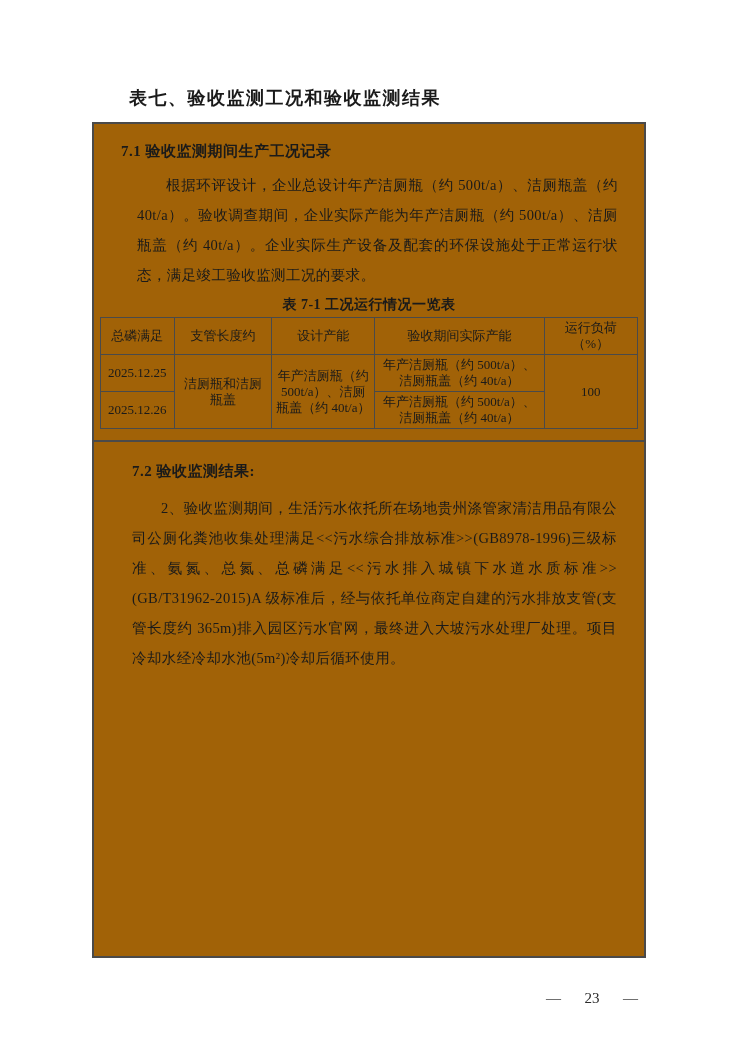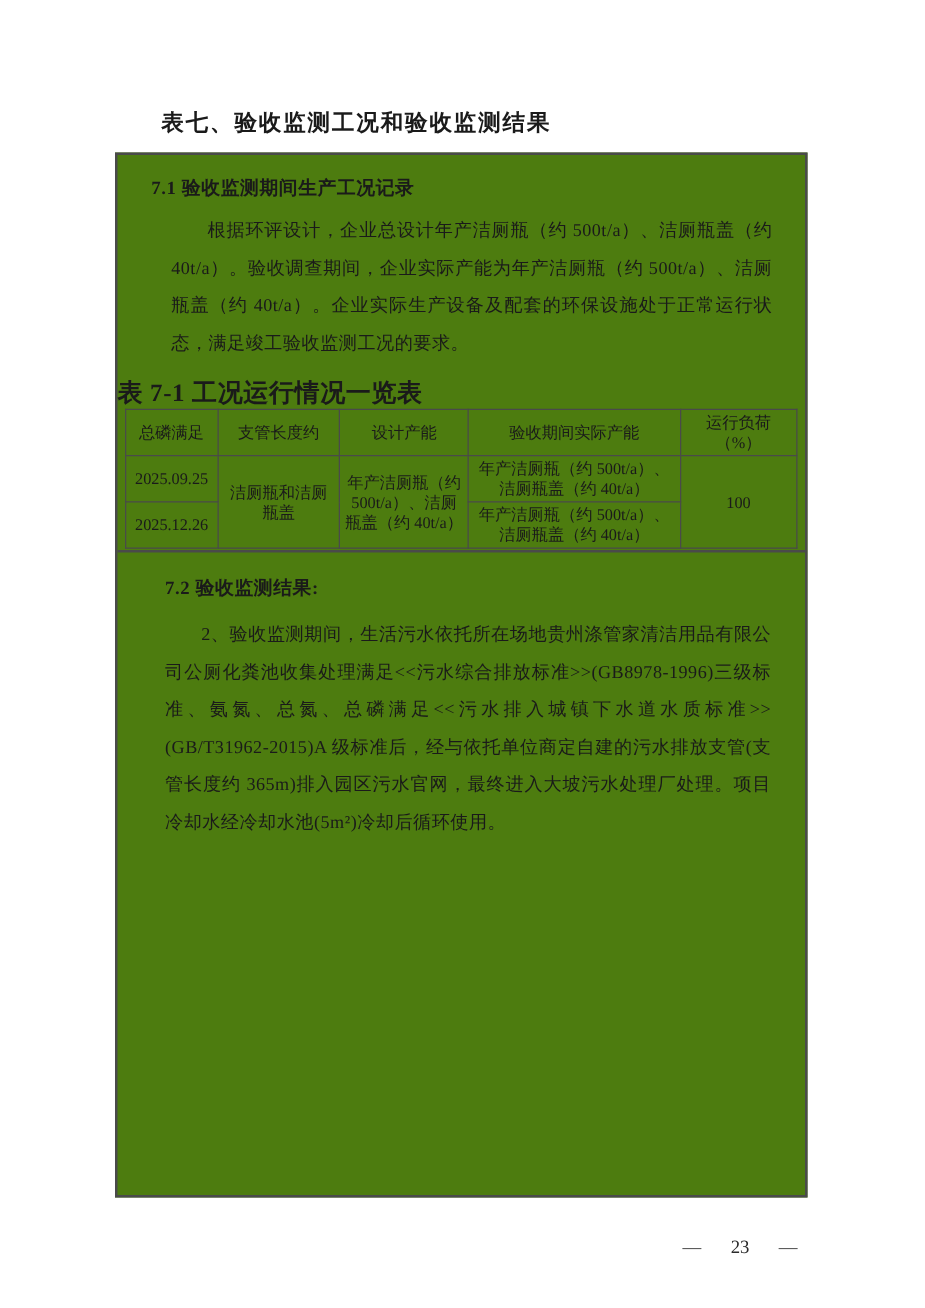--- a/index.html
+++ b/index.html
@@ -19,21 +19,21 @@
     font-weight: bold;
     letter-spacing: 1.5px;
   }
   .outer-box {
     position: absolute;
     left: 92px;
     top: 122px;
     width: 554px;
     height: 836px;
     border: 2px solid #4a4a4a;
-    background: #4d7c0f;
+    background: #a16207;
   }
   .section-1 {
     height: 318px;
     border-bottom: 2px solid #4a4a4a;
     padding: 16px 0 0 0;
   }
   .section-2 {
     height: 516px;
     padding: 18px 27px 0 38px;
   }
@@ -47,24 +47,24 @@
   .body-para {
     font-size: 14.5px;
     line-height: 30px;
     text-align: justify;
     text-indent: 2em;
     letter-spacing: 0.4px;
   }
   .section-1 .body-para { margin: 8px 26px 0 43px; }
   .section-2 .body-para { margin-top: 11px; }
   .table-caption {
-    text-align: left;
+    text-align: center;
     font-weight: bold;
-    font-size: 20px;
-    margin-top: 15px;
+    font-size: 14px;
+    margin-top: 5px;
     line-height: 20px;
     letter-spacing: 0.5px;
   }
   table.cond-table {
     width: calc(100% - 12px);
     margin: 2px 6px 0 6px;
     border-collapse: collapse;
     table-layout: fixed;
     font-size: 13px;
   }
@@ -120,21 +120,21 @@
         <tr>
           <th>总磷满足</th>
           <th>支管长度约</th>
           <th>设计产能</th>
           <th>验收期间实际产能</th>
           <th>运行负荷（%）</th>
         </tr>
       </thead>
       <tbody>
         <tr>
-          <td>2025.09.25</td>
+          <td>2025.12.25</td>
           <td rowspan="2">洁厕瓶和洁厕瓶盖</td>
           <td rowspan="2">年产洁厕瓶（约500t/a）、洁厕瓶盖（约 40t/a）</td>
           <td>年产洁厕瓶（约 500t/a）、洁厕瓶盖（约 40t/a）</td>
           <td rowspan="2">100</td>
         </tr>
         <tr>
           <td>2025.12.26</td>
           <td>年产洁厕瓶（约 500t/a）、洁厕瓶盖（约 40t/a）</td>
         </tr>
       </tbody>

